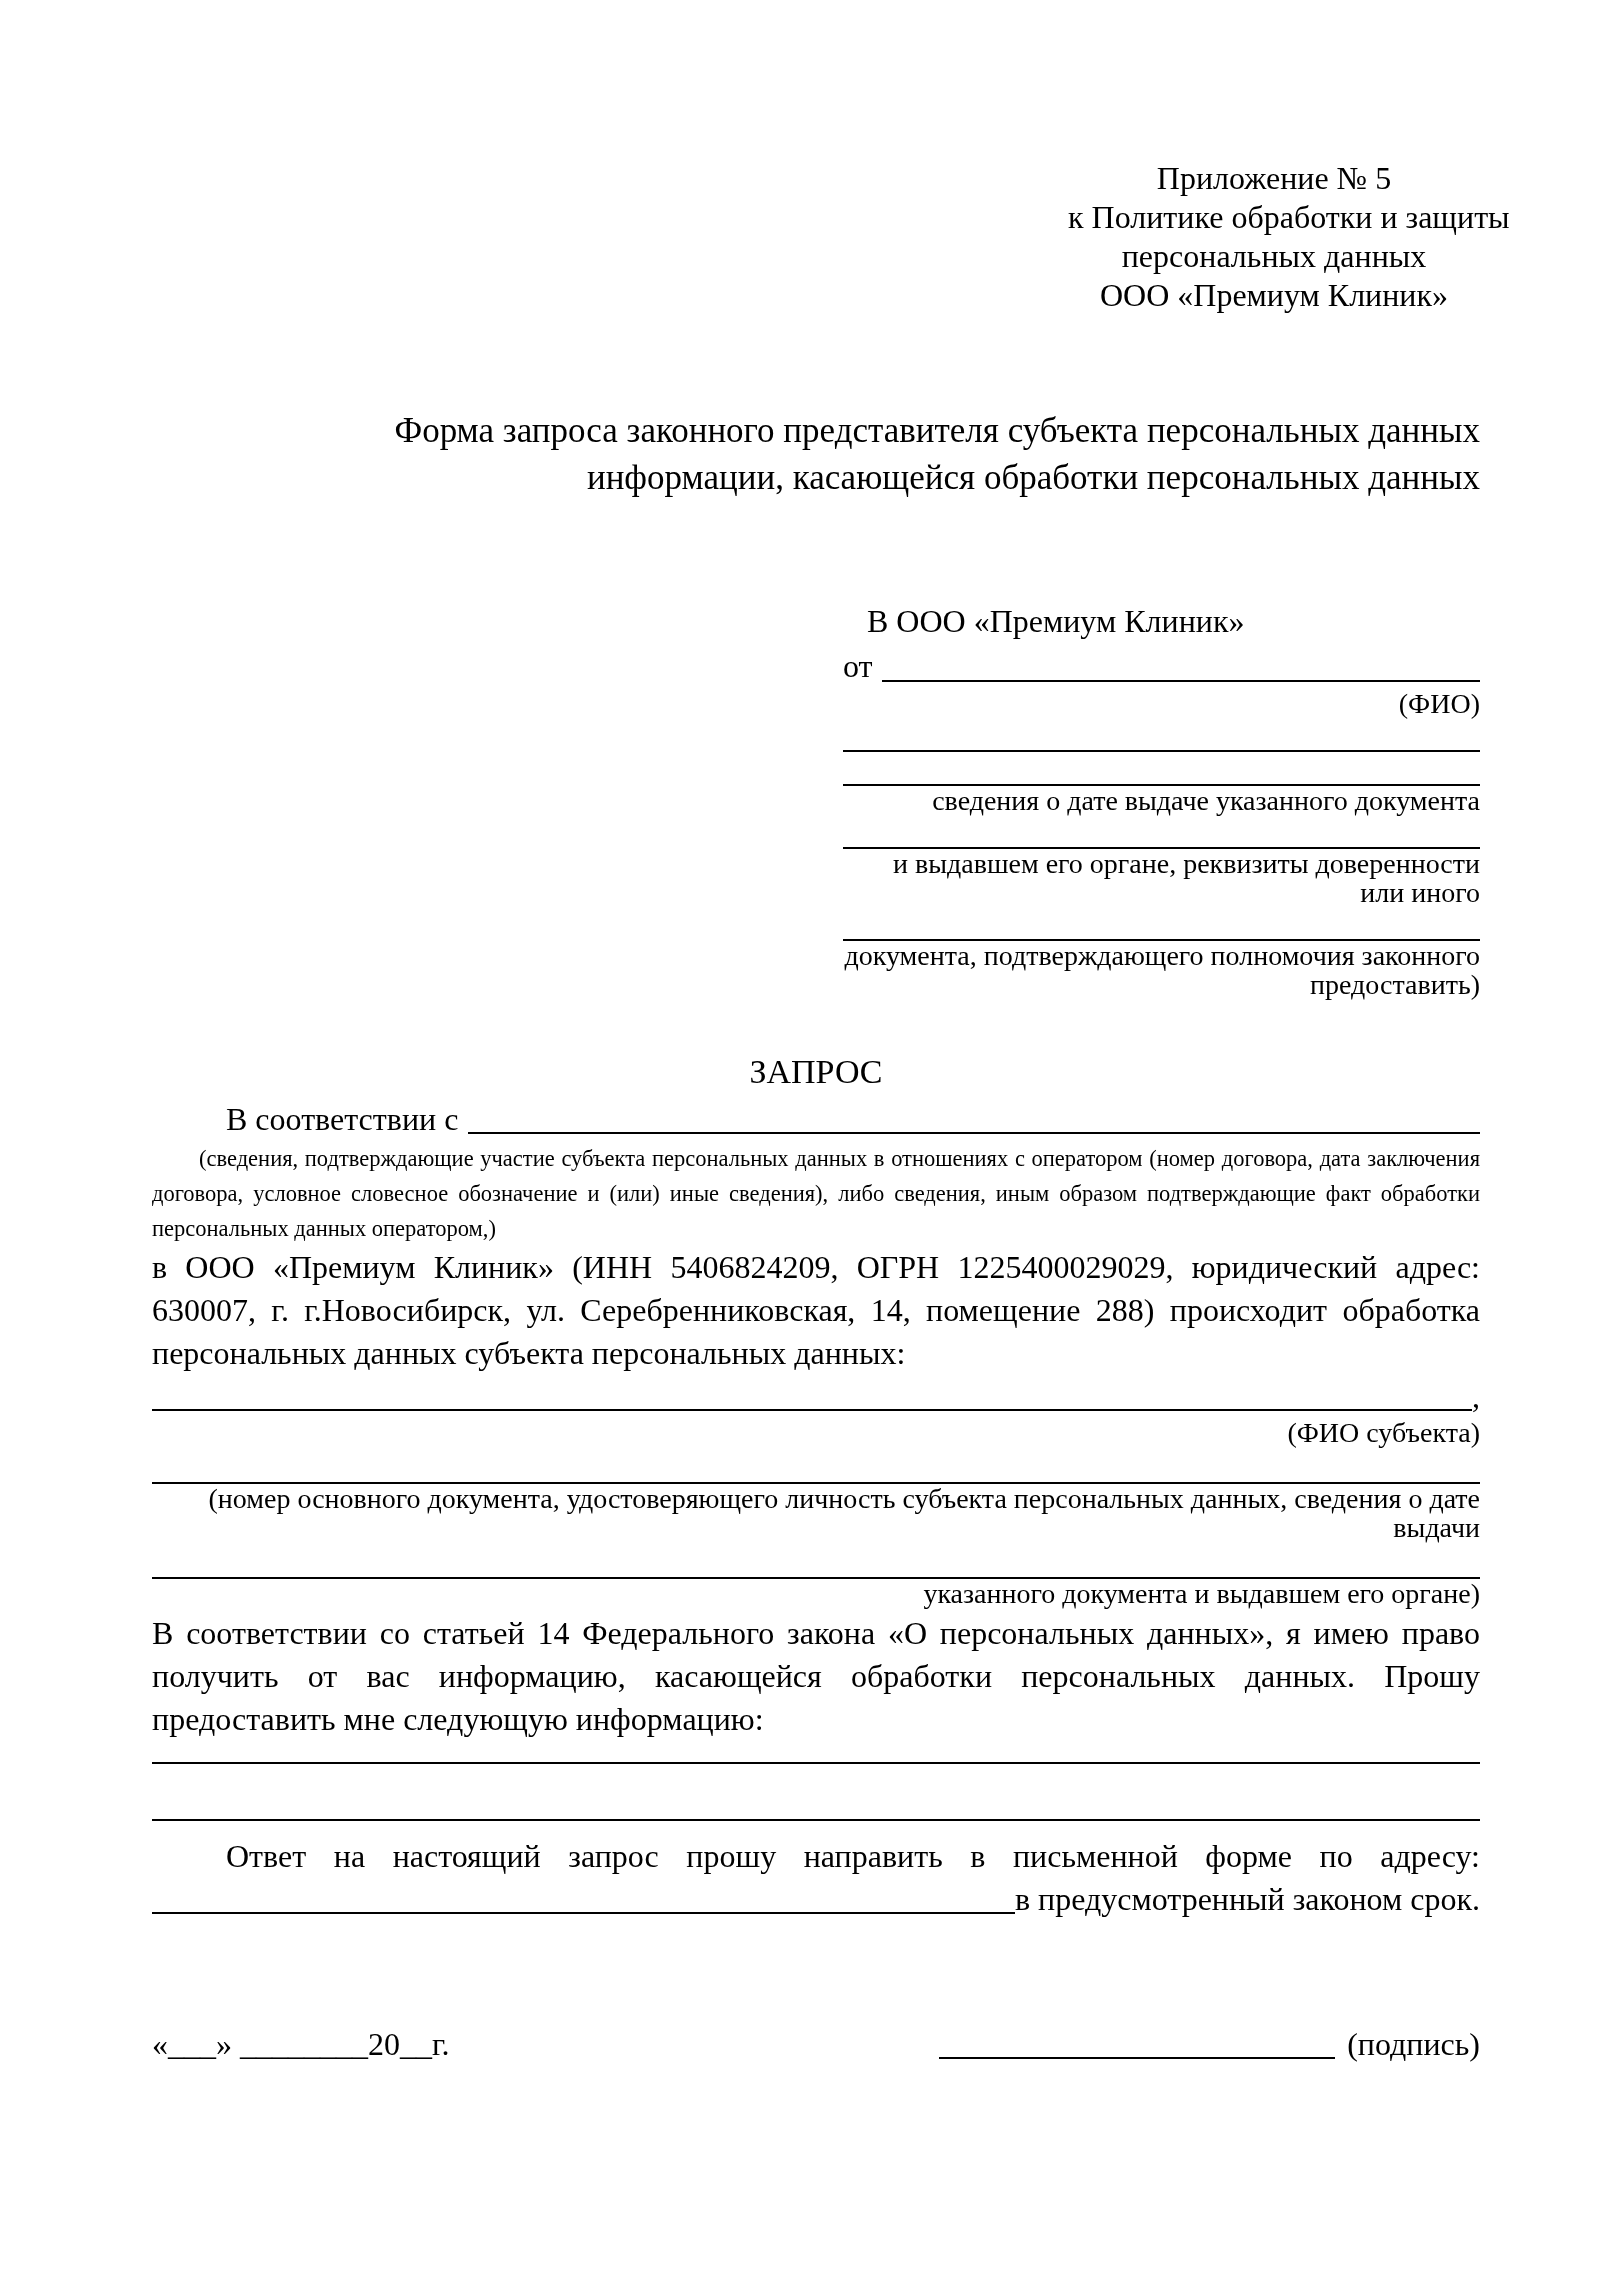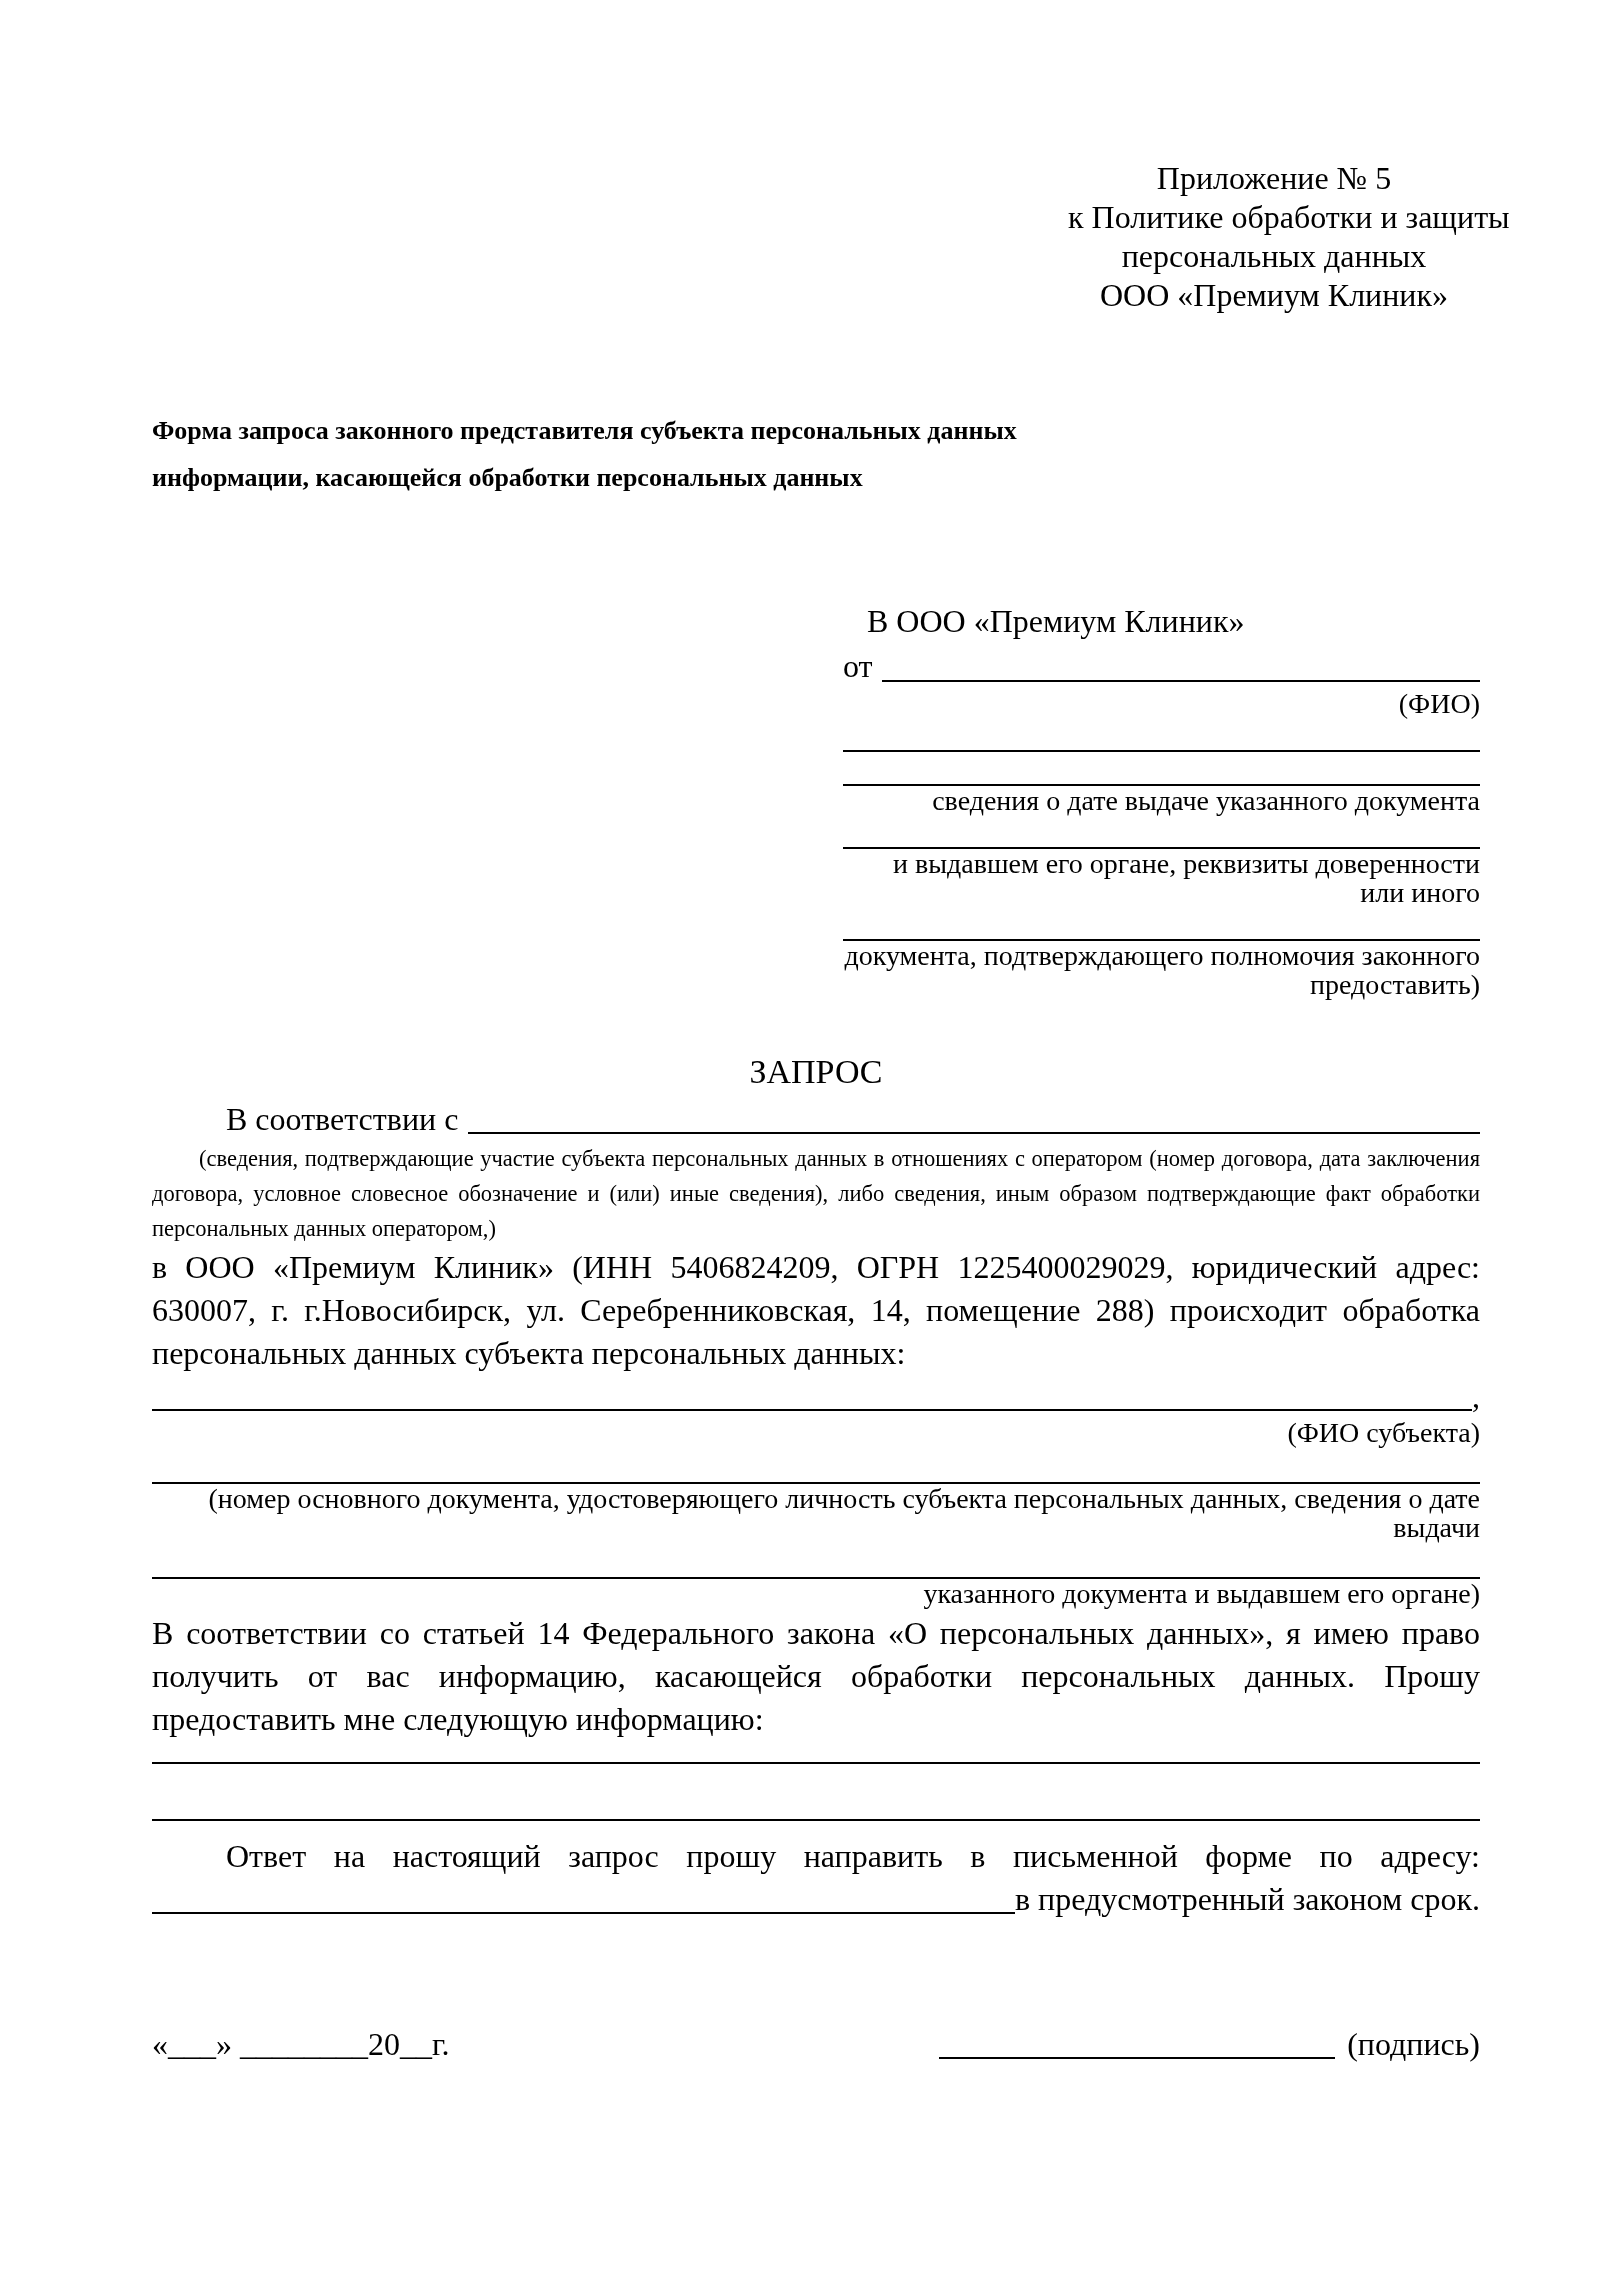--- a/index.html
+++ b/index.html
@@ -24,23 +24,23 @@
   .header-block {
     margin-left: 916px;
     line-height: 39px;
     white-space: nowrap;
     text-align: center;
   }
 
   
   .title {
     margin-top: 92px;
-    text-align: left;
-    font-weight: bold;
-    font-size: 26px;
+    text-align: right;
+    font-weight: normal;
+    font-size: 35px;
     line-height: 47px;
   }
 
   
   .addressee {
     width: 637px;
     margin-left: auto;
     margin-top: 98px;
   }
   .addr-org {

